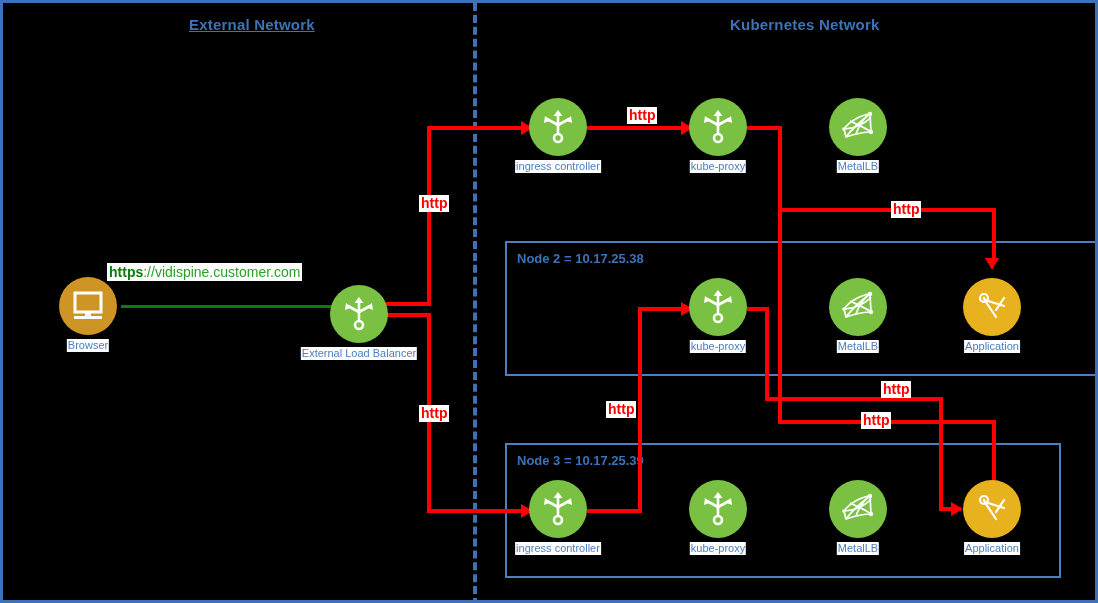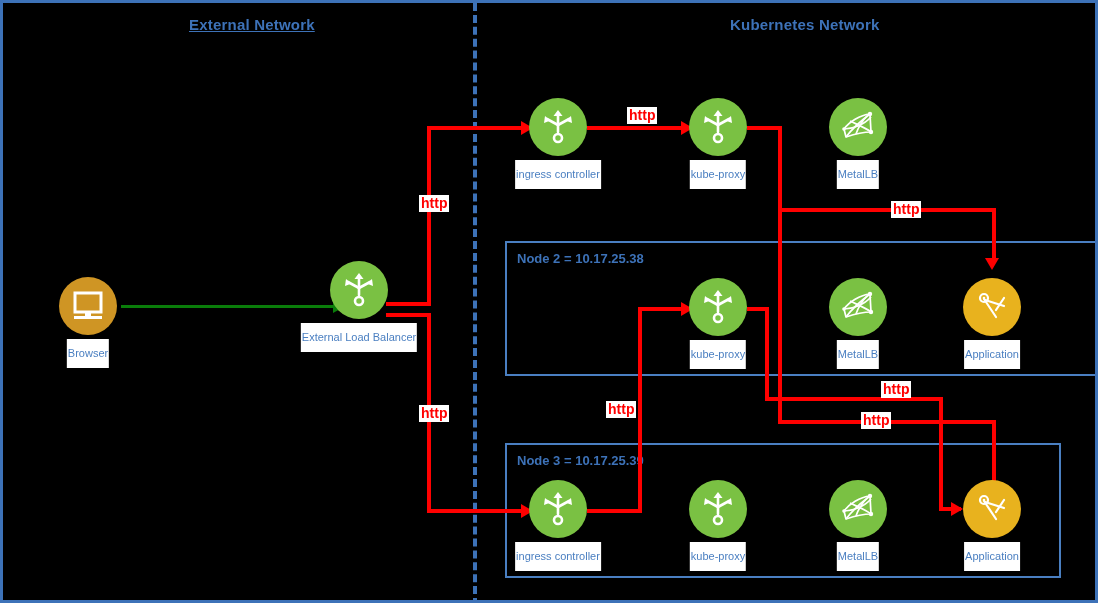--- a/index.html
+++ b/index.html
@@ -80,21 +80,21 @@
   .disc.amber { background: #cf9524; }
   .entity .caption {
     position: absolute;
     top: 62px;
     left: 50%;
     transform: translateX(-50%);
     font-size: 11px;
     color: #4a7fc1;
     background: #ffffff;
     white-space: nowrap;
-    padding: 8px 1px;
+    padding: 0 1px;
     line-height: 13px;
   }
 
   
   .rline {
     position: absolute;
     background: #ff0000;
   }
   .rline.h { height: 4px; }
   .rline.v { width: 4px; }
@@ -209,34 +209,37 @@
   <div class="http-label" style="left:408px; top:192px;">http</div>
   <div class="http-label" style="left:408px; top:402px;">http</div>
   <div class="http-label" style="left:616px; top:104px;">http</div>
   <div class="http-label" style="left:880px; top:198px;">http</div>
   <div class="http-label" style="left:595px; top:398px;">http</div>
   <div class="http-label" style="left:870px; top:378px;">http</div>
   <div class="http-label" style="left:850px; top:409px;">http</div>
 
   <div class="gline" style="left:118px; top:302px; width:218px;"></div>
   <div class="garrow" style="left:330px; top:298px;"></div>
+  <div class="url-label" style="left:104px; top:260px;">
+    <span class="scheme">https</span><span class="rest">://vidispine.customer.com</span>
+  </div>
 
   <div class="entity" style="left:56px; top:274px;">
     <div class="disc amber">
       <svg width="34" height="32" viewBox="0 0 34 32">
         <rect x="4" y="3" width="26" height="19" fill="none" stroke="#ffffff" stroke-width="3"></rect>
         <rect x="9" y="8" width="16" height="9" fill="#cf9524"></rect>
         <rect x="14" y="22" width="6" height="4" fill="#ffffff"></rect>
         <rect x="3" y="26" width="28" height="3" fill="#ffffff"></rect>
       </svg>
     </div>
     <div class="caption">Browser</div>
   </div>
 
-  <div class="entity" style="left:327px; top:258px;">
+  <div class="entity" style="left:327px; top:282px;">
     <div class="disc green">
       <svg width="36" height="38" viewBox="0 0 36 38">
         <g stroke="#ffffff" stroke-width="2.6" fill="none" stroke-linecap="round">
           <path d="M18 24 L18 5"></path>
           <path d="M18 17 L7 11"></path>
           <path d="M18 17 L29 11"></path>
         </g>
         <path d="M18 2 L13.5 8 L22.5 8 Z" fill="#ffffff"></path>
         <path d="M5 8 L4 15 L10.5 12.5 Z" fill="#ffffff"></path>
         <path d="M31 8 L32 15 L25.5 12.5 Z" fill="#ffffff"></path>

